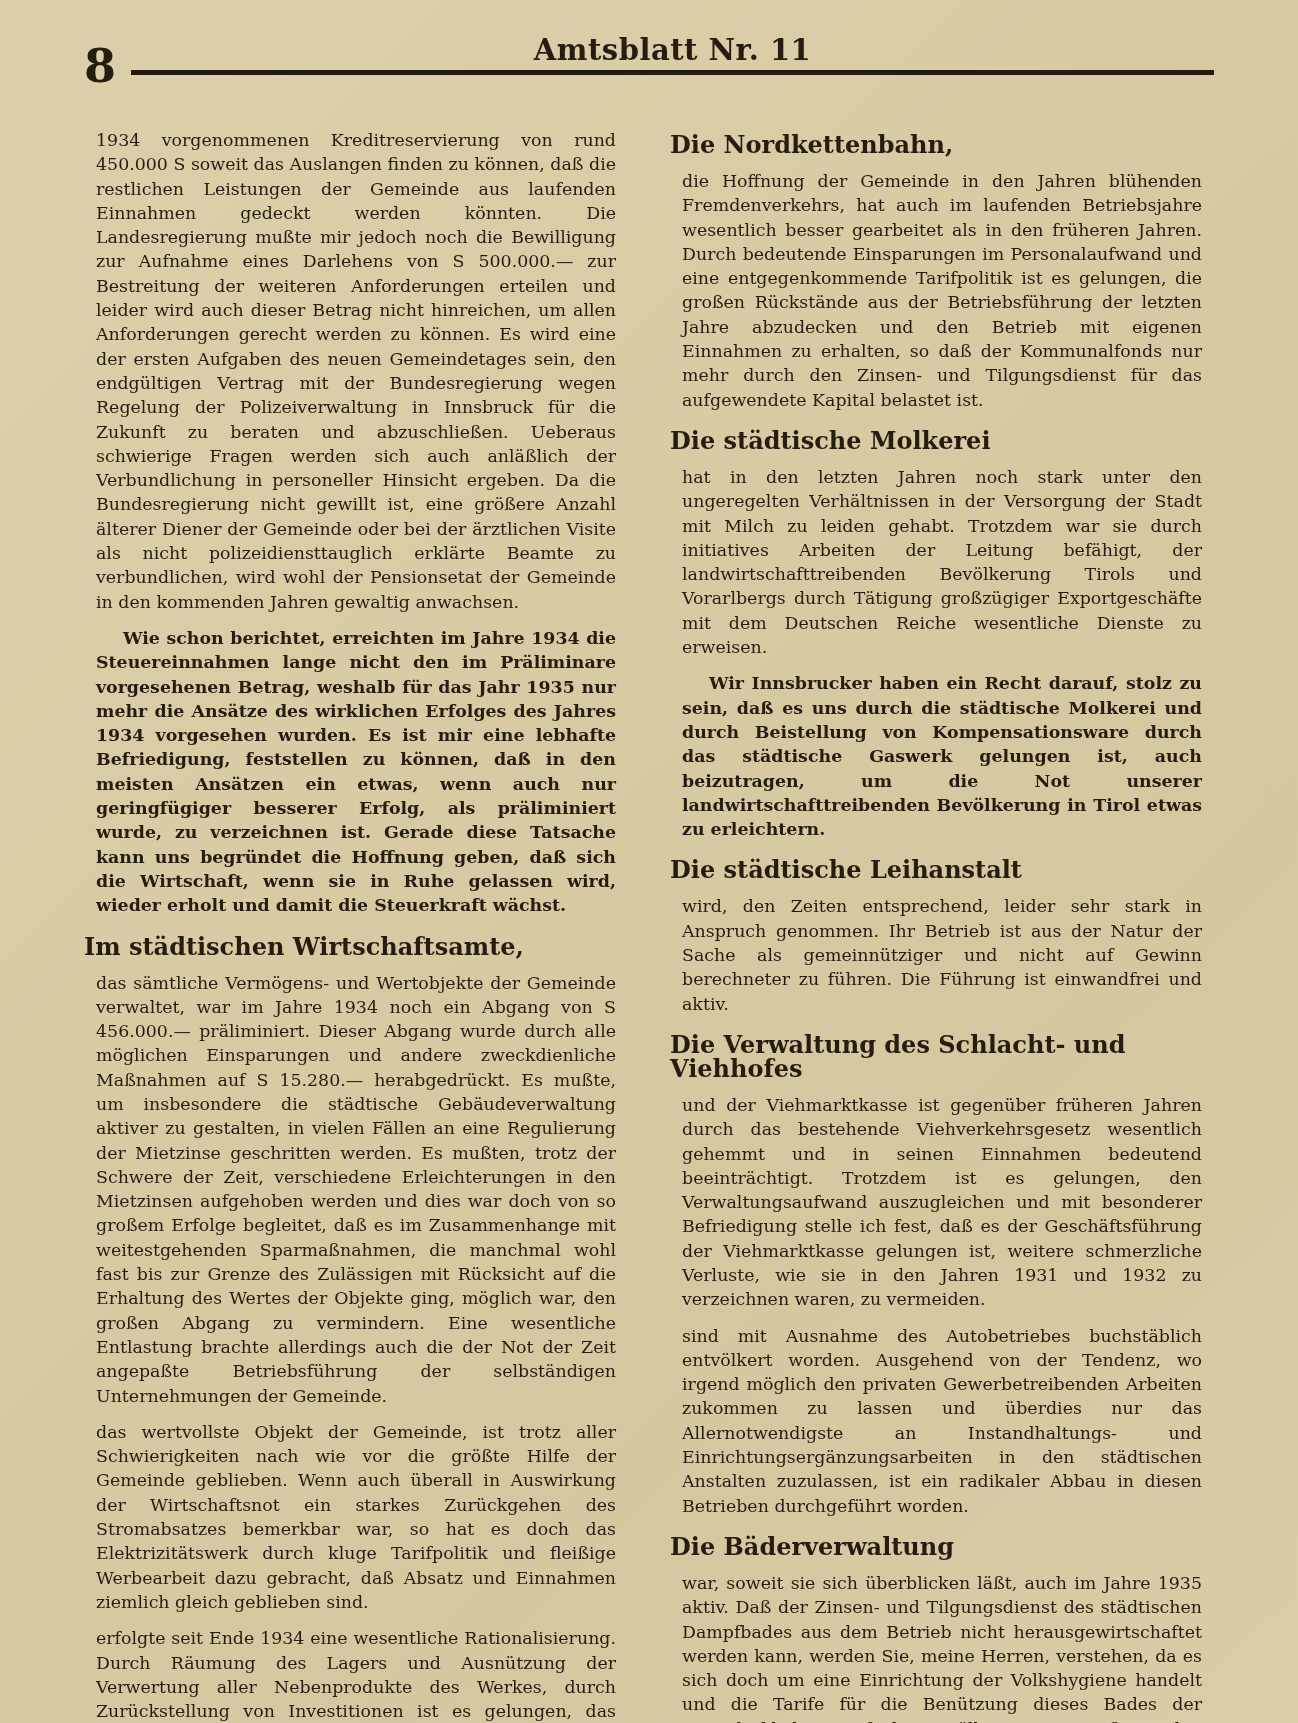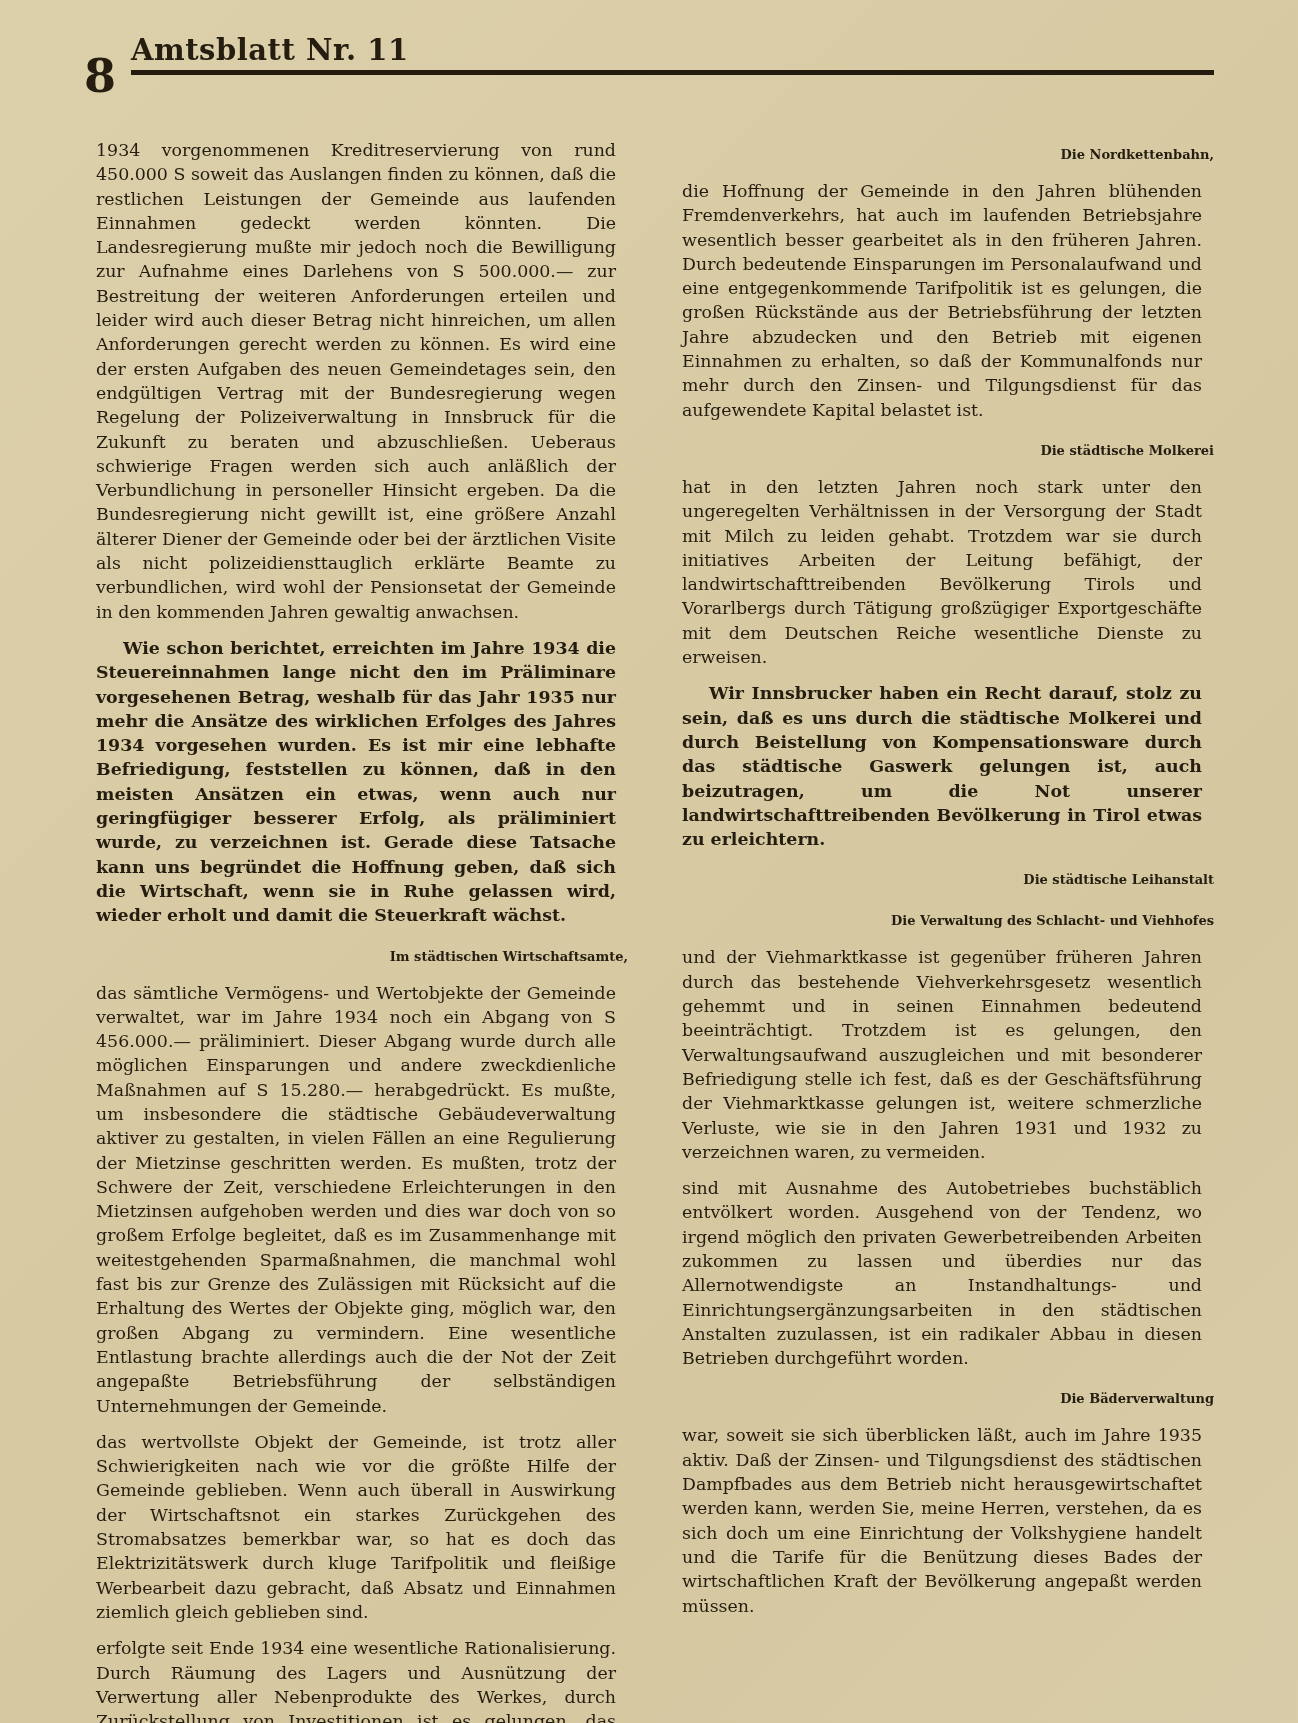--- a/index.html
+++ b/index.html
@@ -29,24 +29,24 @@
   }
   .page-num {
     font-size: 46px;
     font-weight: bold;
     line-height: 0.85;
     letter-spacing: 1px;
   }
   .header-line {
     flex: 1;
     margin-left: 14px;
-    margin-bottom: 21px;
+    margin-bottom: 11px;
     border-bottom: 5px solid #221b0e;
     display: flex;
-    justify-content: flex-start;
+    justify-content: center;
   }
   .masthead {
     font-size: 29px;
     font-weight: bold;
     line-height: 1;
     padding-bottom: 5px;
     letter-spacing: 0.5px;
   }
   
   .columns {
@@ -65,23 +65,23 @@
     margin: 12px;
     text-align: justify;
   }
   .col p.indent {
     text-indent: 27px;
   }
   .col p.paragraph-bold {
     font-weight: bold;
   }
   .col h2.heading {
-    font-size: 13px;
+    font-size: 24px;
     font-weight: bold;
-    text-align: right;
+    text-align: left;
     margin: 17px 0 11px 0;
     line-height: 24px;
     text-indent: 0;
   }
 </style>
 </head>
 <body>
 
 <div class="page">
 
@@ -101,20 +101,21 @@
         <p class="paragraph">das wertvollste Objekt der Gemeinde, ist trotz aller Schwierigkeiten nach wie vor die größte Hilfe der Gemeinde geblieben. Wenn auch überall in Auswirkung der Wirtschaftsnot ein starkes Zurückgehen des Stromabsatzes bemerkbar war, so hat es doch das Elektrizitätswerk durch kluge Tarifpolitik und fleißige Werbearbeit dazu gebracht, daß Absatz und Einnahmen ziemlich gleich geblieben sind.</p>
         <p class="paragraph">erfolgte seit Ende 1934 eine wesentliche Rationalisierung. Durch Räumung des Lagers und Ausnützung der Verwertung aller Nebenprodukte des Werkes, durch Zurückstellung von Investitionen ist es gelungen, das Gaswerk auf einen</p>
       </section>
     <section class="col">
         <h2 class="heading">Die Nordkettenbahn,</h2>
         <p class="paragraph">die Hoffnung der Gemeinde in den Jahren blühenden Fremdenverkehrs, hat auch im laufenden Betriebsjahre wesentlich besser gearbeitet als in den früheren Jahren. Durch bedeutende Einsparungen im Personalaufwand und eine entgegenkommende Tarifpolitik ist es gelungen, die großen Rückstände aus der Betriebsführung der letzten Jahre abzudecken und den Betrieb mit eigenen Einnahmen zu erhalten, so daß der Kommunalfonds nur mehr durch den Zinsen- und Tilgungsdienst für das aufgewendete Kapital belastet ist.</p>
         <h2 class="heading">Die städtische Molkerei</h2>
         <p class="paragraph">hat in den letzten Jahren noch stark unter den ungeregelten Verhältnissen in der Versorgung der Stadt mit Milch zu leiden gehabt. Trotzdem war sie durch initiatives Arbeiten der Leitung befähigt, der landwirtschafttreibenden Bevölkerung Tirols und Vorarlbergs durch Tätigung großzügiger Exportgeschäfte mit dem Deutschen Reiche wesentliche Dienste zu erweisen.</p>
         <p class="paragraph-bold indent">Wir Innsbrucker haben ein Recht darauf, stolz zu sein, daß es uns durch die städtische Molkerei und durch Beistellung von Kompensationsware durch das städtische Gaswerk gelungen ist, auch beizutragen, um die Not unserer landwirtschafttreibenden Bevölkerung in Tirol etwas zu erleichtern.</p>
         <h2 class="heading">Die städtische Leihanstalt</h2>
+        <p class="paragraph">wird, den Zeiten entsprechend, leider sehr stark in Anspruch genommen. Ihr Betrieb ist aus der Natur der Sache als gemeinnütziger und nicht auf Gewinn berechneter zu führen. Die Führung ist einwandfrei und aktiv.</p>
         <h2 class="heading">Die Verwaltung des Schlacht- und Viehhofes</h2>
         <p class="paragraph">und der Viehmarktkasse ist gegenüber früheren Jahren durch das bestehende Viehverkehrsgesetz wesentlich gehemmt und in seinen Einnahmen bedeutend beeinträchtigt. Trotzdem ist es gelungen, den Verwaltungsaufwand auszugleichen und mit besonderer Befriedigung stelle ich fest, daß es der Geschäftsführung der Viehmarktkasse gelungen ist, weitere schmerzliche Verluste, wie sie in den Jahren 1931 und 1932 zu verzeichnen waren, zu vermeiden.</p>
         <p class="paragraph">sind mit Ausnahme des Autobetriebes buchstäblich entvölkert worden. Ausgehend von der Tendenz, wo irgend möglich den privaten Gewerbetreibenden Arbeiten zukommen zu lassen und überdies nur das Allernotwendigste an Instandhaltungs- und Einrichtungsergänzungsarbeiten in den städtischen Anstalten zuzulassen, ist ein radikaler Abbau in diesen Betrieben durchgeführt worden.</p>
         <h2 class="heading">Die Bäderverwaltung</h2>
         <p class="paragraph">war, soweit sie sich überblicken läßt, auch im Jahre 1935 aktiv. Daß der Zinsen- und Tilgungsdienst des städtischen Dampfbades aus dem Betrieb nicht herausgewirtschaftet werden kann, werden Sie, meine Herren, verstehen, da es sich doch um eine Einrichtung der Volkshygiene handelt und die Tarife für die Benützung dieses Bades der wirtschaftlichen Kraft der Bevölkerung angepaßt werden müssen.</p>
       </section>
   </main>
 
 </div>
 

